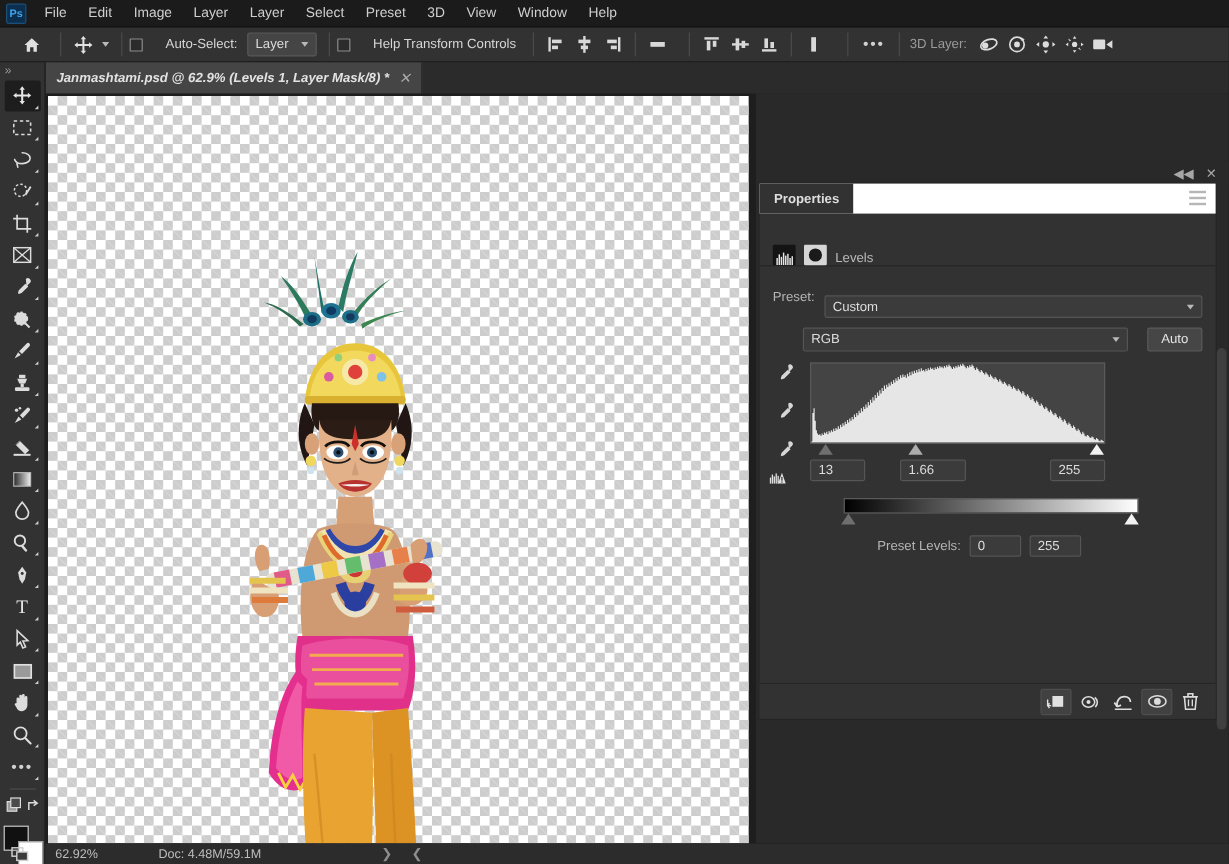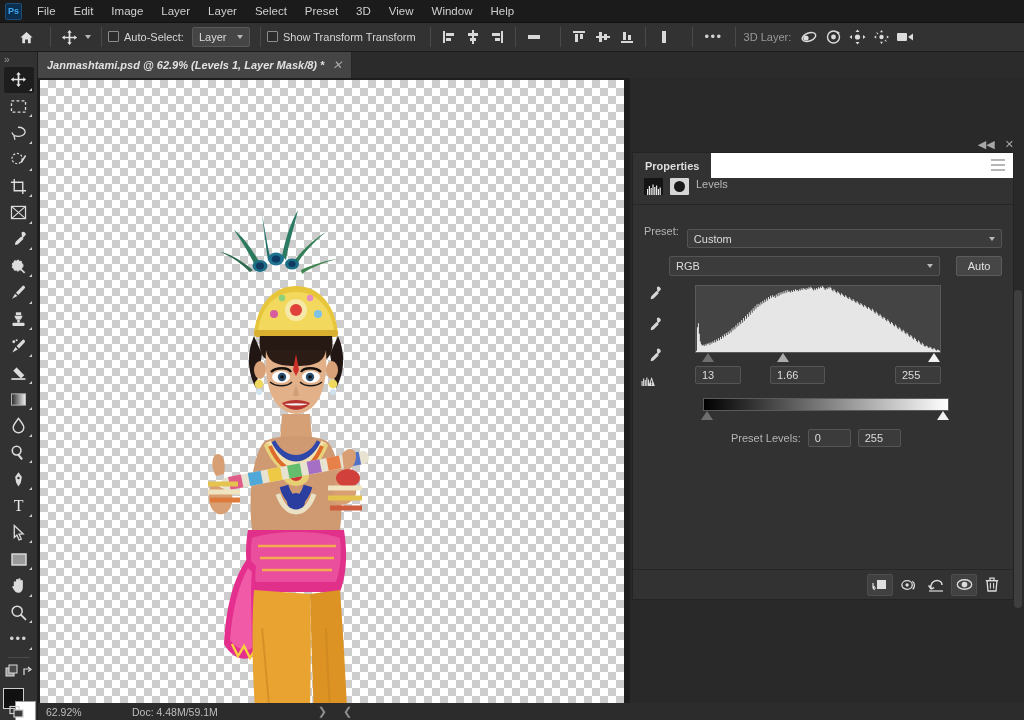--- a/index.html
+++ b/index.html
@@ -35,21 +35,21 @@
     position: absolute; left: 0; top: 23px; width: 1024px; height: 29px;
     background: #323232; display: flex; align-items: center;
     border-bottom: 1px solid #1c1c1c;
   }
   .ob-sep { width: 1px; height: 20px; background: #4a4a4a; margin: 0 6px; }
   .ob-icon {
     width: 24px; height: 22px; display: flex; align-items: center;
     justify-content: center; color: #d2d2d2;
   }
   .ob-icon svg { display: block; }
-  .ob-check { display: flex; align-items: flex-start; gap: 5px; font-size: 11px; color: #d6d6d6; }
+  .ob-check { display: flex; align-items: flex-end; gap: 19px; font-size: 11px; color: #d6d6d6; }
   .cbox {
     width: 11px; height: 11px; border: 1px solid #8c8c8c; background: #2b2b2b;
     border-radius: 1px;
   }
   .ob-select {
     height: 20px; min-width: 56px; background: #454545; border: 1px solid #595959;
     border-radius: 2px; font-size: 11px; color: #dcdcdc;
     display: flex; align-items: center; padding: 0 6px; gap: 10px;
     justify-content: space-between;
   }
@@ -136,22 +136,22 @@
     display: flex; align-items: center; padding: 0 12px;
     background: #323232; font-size: 11px; font-weight: bold; color: #dedede;
   }
   #prop-menu-btn {
     position: absolute; right: 8px; top: 6px; width: 14px; height: 12px;
     display: flex; flex-direction: column; justify-content: space-between;
   }
   #prop-menu-btn i { display: block; height: 2px; background: #b6b6b6; }
 
   #prop-title-row {
-    height: 27px; display: flex; align-items: flex-start; gap: 7px;
-    padding-left: 11px; border-bottom: 1px solid #262626;
+    height: 27px; display: flex; align-items: flex-end; gap: 7px;
+    padding-left: 11px; border-bottom: 1px solid #262626; margin-top: 17px;
   }
   #levels-hist-icon {
     width: 19px; height: 17px; background: #141414; border-radius: 1px;
     display:flex; align-items:flex-end; justify-content:center; overflow:hidden;
   }
   #levels-mask-icon {
     width: 19px; height: 17px; background: #d6d6d6; border-radius: 1px;
     display: flex; align-items: center; justify-content: center;
   }
   #levels-mask-icon .e { width: 11px; height: 11px; border-radius: 50%; background: #1a1a1a; }
@@ -179,21 +179,21 @@
     display: flex; align-items: center; justify-content: center;
   }
 
   #levels-body { position: relative; padding: 9px 0 0 0; }
   #eyedroppers {
     position: absolute; left: 9px; top: 10px; width: 24px;
     display: flex; flex-direction: column; gap: 11px; align-items: center;
   }
   #clip-warn { position: absolute; left: 8px; top: 99px; display: flex; gap: 1px; align-items: flex-end; }
 
-  #hist-wrap { margin-left: 62px; width: 234px; }
+  #hist-wrap { margin-left: 42px; width: 234px; }
   #histogram {
     width: 246px; height: 68px; background: #444; border: 1px solid #5a5a5a;
     position: relative; overflow: hidden;
   }
   #hist-svg { position: absolute; left: 0; bottom: 0; width: 246px; height: 68px; }
   #input-track { position: relative; width: 246px; height: 12px; }
   .slider-tri { position: absolute; top: 0; width: 0; height: 0;
     border-left: 6px solid transparent; border-right: 6px solid transparent;
     border-bottom: 9px solid #6f6f6f; }
   .slider-tri.mid { border-bottom-color: #adadad; }
@@ -303,21 +303,21 @@
       <div class="cbox"></div>
       <span>Auto-Select:</span>
     </div>
     <div class="ob-select" style="margin-left:8px;width:58px;">
       <span>Layer</span>
       <div class="caret"></div>
     </div>
     <div class="ob-sep" style="margin-left:10px;"></div>
     <div class="ob-check">
       <div class="cbox"></div>
-      <span>Show Transform Transform</span>
+      <span>Help Transform Controls</span>
     </div>
     <div class="ob-sep" style="margin-left:14px;"></div>
 
     <div class="ob-icon">
       <svg width="16" height="16" viewBox="0 0 16 16">
           <rect x="2" y="2" width="2" height="12" fill="#d8d8d8"></rect>
           <rect x="5" y="4" width="8" height="3" fill="#d8d8d8"></rect>
           <rect x="5" y="9" width="5" height="3" fill="#d8d8d8"></rect>
         </svg>
     </div>

